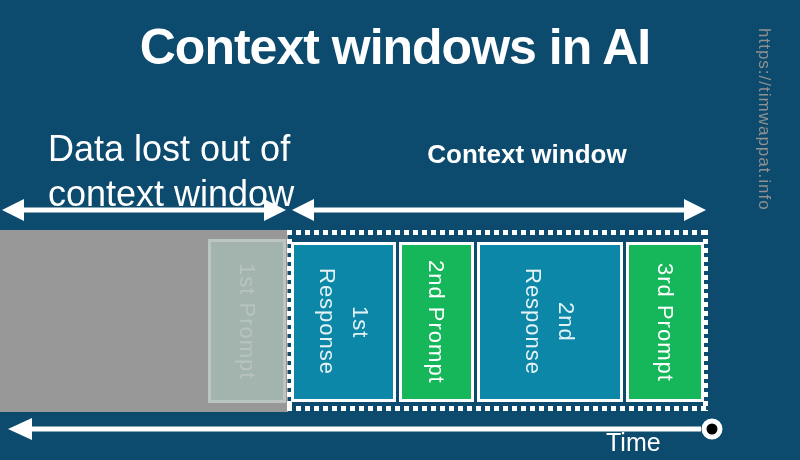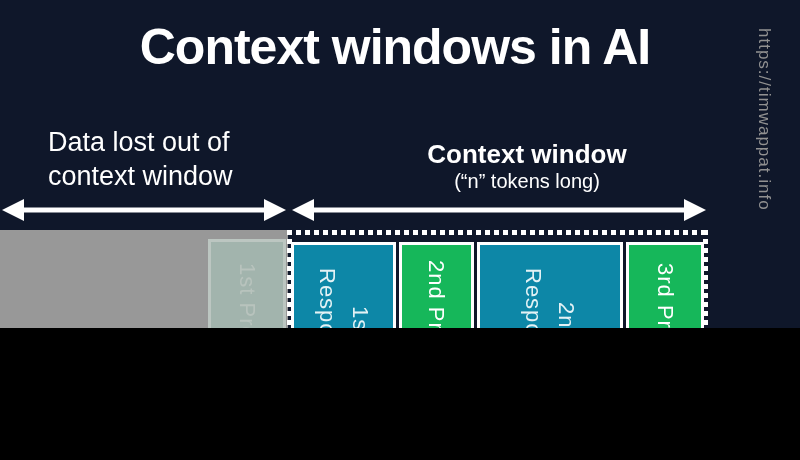--- a/index.html
+++ b/index.html
@@ -1,30 +1,30 @@
 <!DOCTYPE html>
 <html><head>
 <meta charset="utf-8">
 <style>
   html,body{margin:0;padding:0;background:#000;}
   .slide{
-    position:relative;width:800px;height:328px;background:#0f172a;overflow:hidden;
+    position:relative;width:800px;height:460px;background:#0c4a6e;overflow:hidden;
     font-family:"Liberation Sans","DejaVu Sans",sans-serif;color:#fff;
   }
   .title{
     position:absolute;left:0;top:18px;width:790px;text-align:center;
     font-size:50px;font-weight:bold;letter-spacing:-1px;color:#fff;
   }
   .site-url{
     position:absolute;left:754px;top:28px;
     writing-mode:vertical-rl;font-size:17px;letter-spacing:1px;color:#919191;
   }
   .label-data-lost{
     position:absolute;left:48px;top:126px;
-    font-size:27px;line-height:1.25;white-space:pre-line;color:#fff;
+    font-size:36px;line-height:1.25;white-space:pre-line;color:#fff;
   }
   .label-cw-title{
     position:absolute;left:330px;top:139px;width:394px;text-align:center;
     font-size:26px;font-weight:bold;color:#fff;
   }
   .label-cw-sub{
     position:absolute;left:330px;top:170px;width:394px;text-align:center;
     font-size:20px;color:#fff;
   }
   .arrow-svg{position:absolute;display:block;}
@@ -69,21 +69,20 @@
 <div class="slide">
 
   <div class="title">Context windows in AI</div>
 
   <div class="site-url">https://timwappat.info</div>
 
   <div class="label-data-lost">Data lost out of
 context window</div>
 
   <div class="label-cw-title">Context window</div>
-  <div class="label-cw-sub">(“n” tokens long)</div>
 
   <svg class="arrow-svg" style="left:0;top:196px" width="288" height="28">
     <line x1="18" y1="14" x2="270" y2="14" stroke="#fff" stroke-width="5"></line>
     <polygon points="2,14 24,3 24,25" fill="#fff"></polygon>
     <polygon points="286,14 264,3 264,25" fill="#fff"></polygon>
   </svg>
 
   <svg class="arrow-svg" style="left:290px;top:196px" width="418" height="28">
     <line x1="18" y1="14" x2="400" y2="14" stroke="#fff" stroke-width="5"></line>
     <polygon points="2,14 24,3 24,25" fill="#fff"></polygon>

